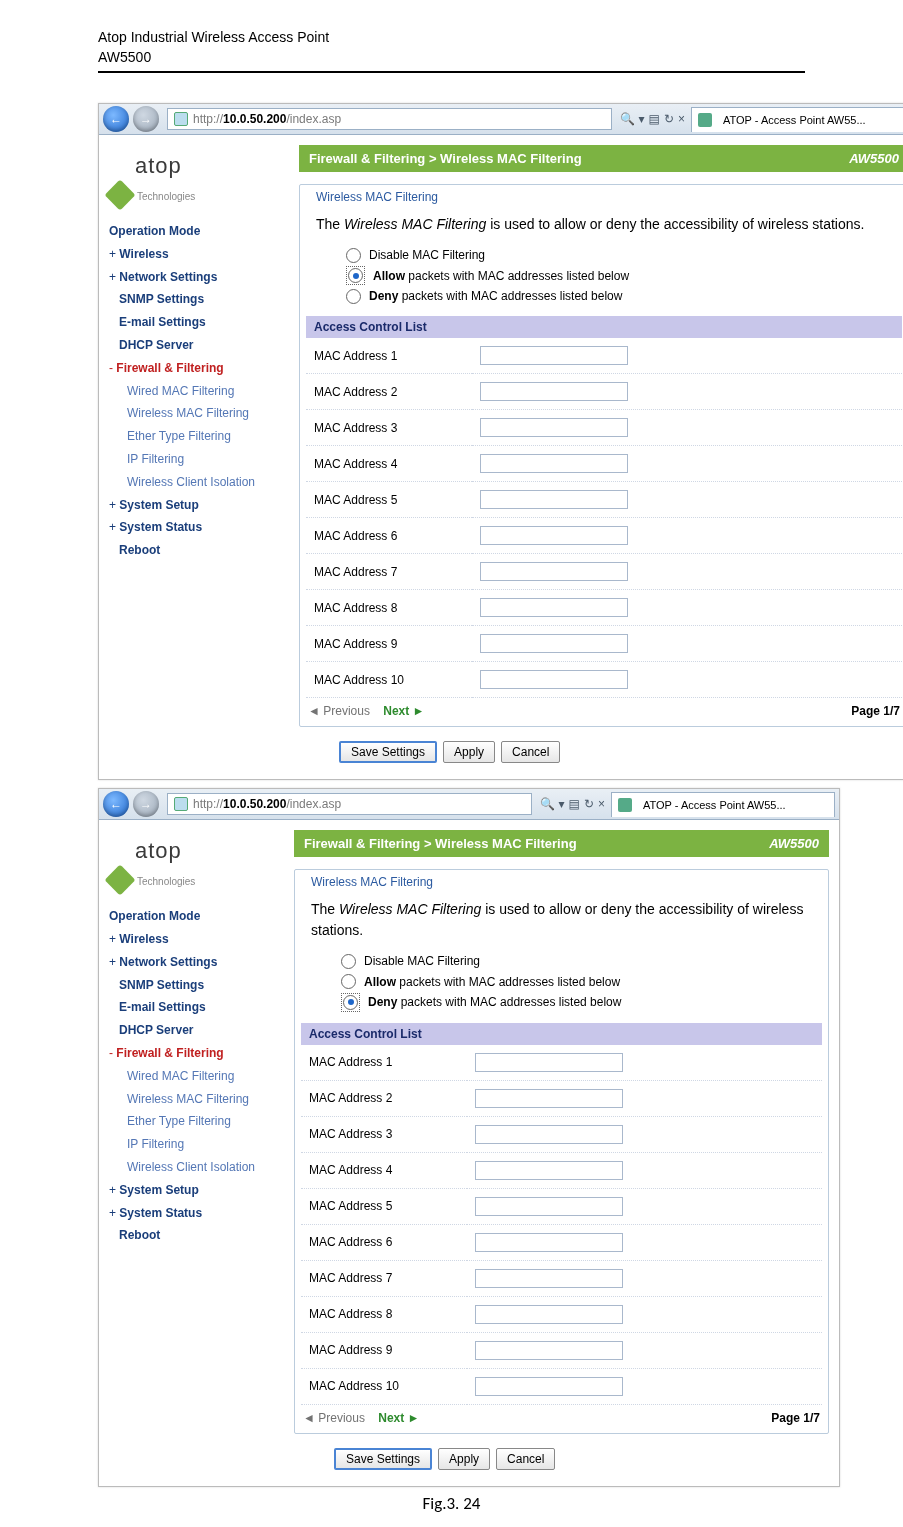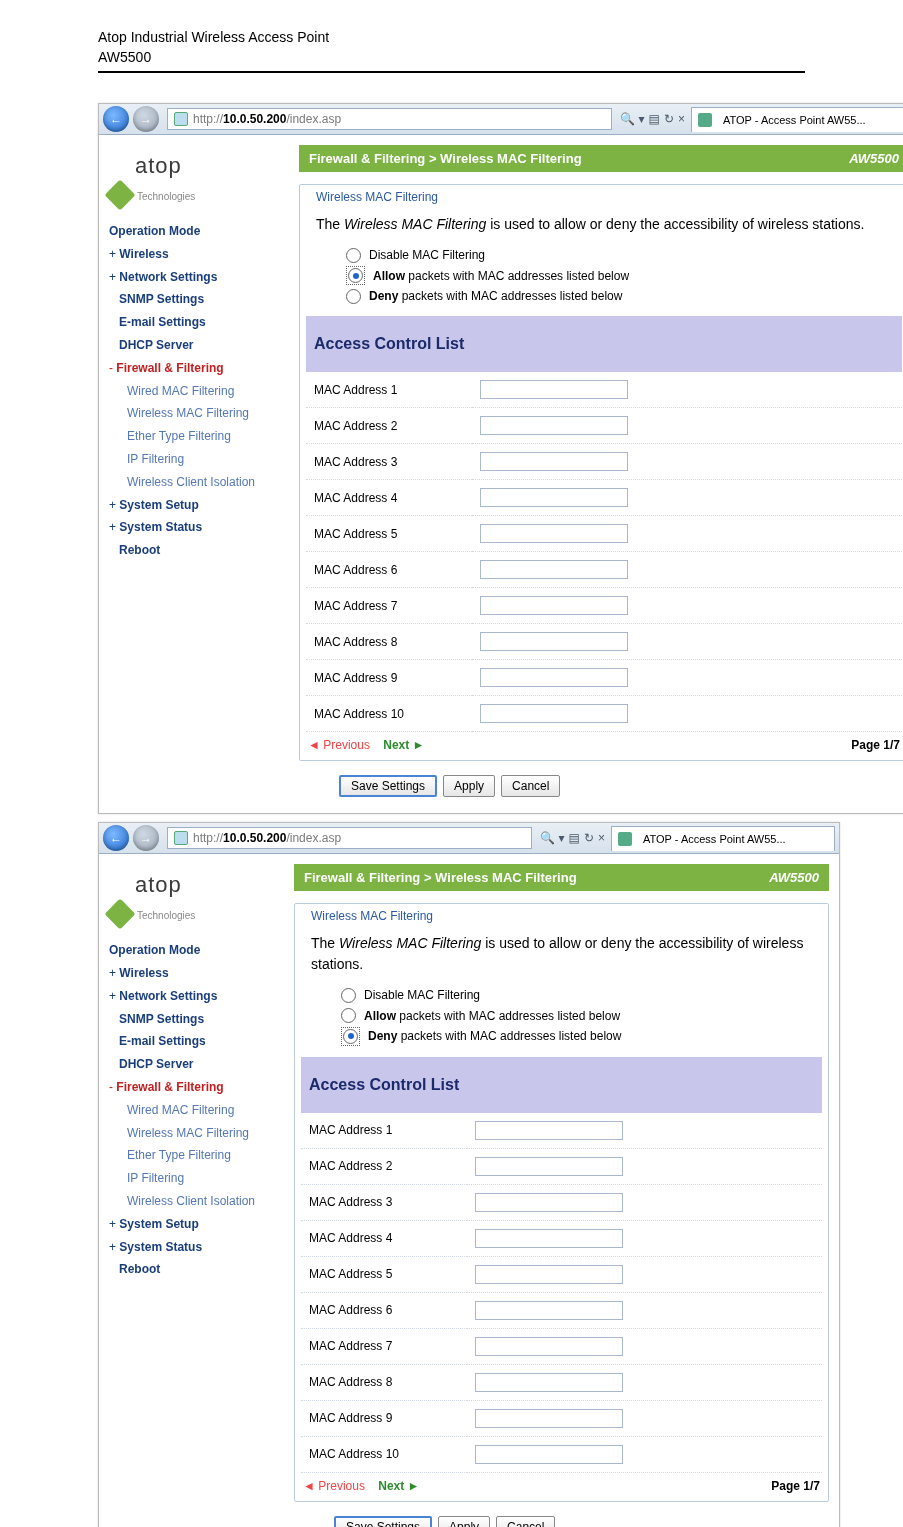--- a/index.html
+++ b/index.html
@@ -41,28 +41,28 @@
 .hband .model{font-style:italic}
 .fieldset-wrap{border:1px solid #bcd;border-radius:2px;margin-top:12px;padding:4px 6px 6px 6px}
 .fieldset-title{color:#2b5aa0;font-size:12px;margin:-12px 0 6px 6px;background:#fff;display:inline-block;padding:0 4px}
 .intro{font-size:14px;padding:4px 6px 10px 10px;line-height:1.5}
 .intro i{font-style:italic}
 .radio-list{padding:0 0 10px 40px}
 .radio-row{display:flex;align-items:center;gap:8px;font-size:12px;line-height:1.7}
 .radio{width:13px;height:13px;border:1px solid #666;border-radius:50%;display:flex;align-items:center;justify-content:center;background:#fff}
 .radio.sel::after{content:"";width:6px;height:6px;border-radius:50%;background:#1e66c9}
 .radio-wrap.dotted{border:1px dotted #666;padding:1px}
-.acl-head{background:#c8c6ea;color:#1a2a6a;font-weight:bold;font-size:16px;padding:19px 8px}
+.acl-head{background:#c8c6ea;color:#1a2a6a;font-weight:bold;font-size:12px;padding:4px 8px}
 .acl-table{width:100%;border-collapse:collapse}
 .acl-table tr{border-bottom:1px dotted #cfd7e4}
 .acl-table td{padding:8px 8px;font-size:12px}
 .acl-table td.lbl{width:150px}
 .acl-table input{width:140px;height:17px;border:1px solid #a9b8cc;background:#fff;font-size:12px;padding:0 3px}
 .page-nav{display:flex;justify-content:space-between;align-items:center;font-size:12px;padding:6px 2px 2px 2px}
-.page-nav .prev{color:#ef4444}
+.page-nav .prev{color:#737373}
 .page-nav .next{color:#2e8b2e;font-weight:bold;margin-left:10px}
 .page-nav .pg{font-weight:bold}
 .btn-row{display:flex;gap:6px;margin:14px 0 0 40px}
 .btn{border:1px solid #888;background:linear-gradient(#fff,#e6e6e6);font-size:12px;padding:2px 10px;border-radius:2px;cursor:pointer}
 .btn.primary{border:2px solid #4a84d4}
 .page-num{text-align:center;font-size:14px;margin-top:60px}
 .ss2 .sidebar{width:175px}
 .ss2 .br-chrome{filter:grayscale(0)}
 </style>
 </head>

